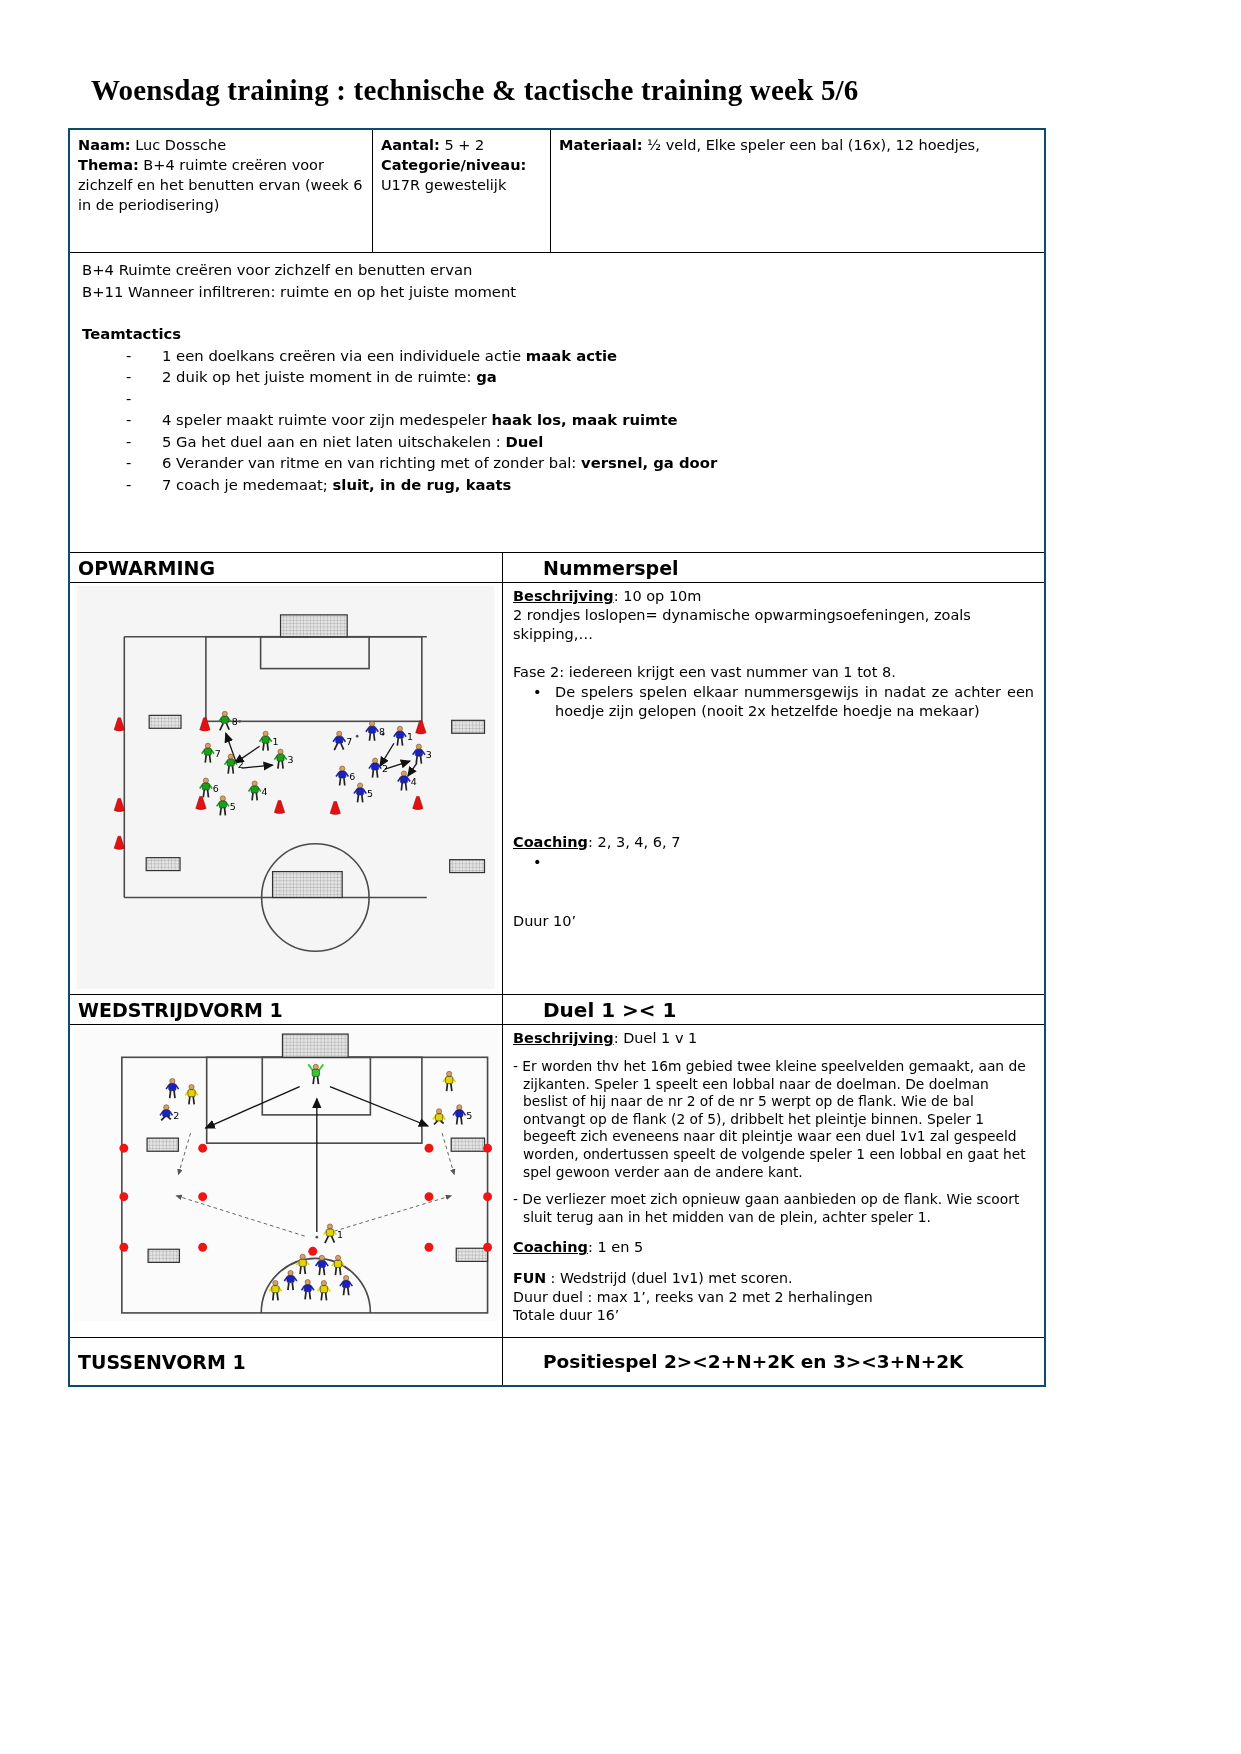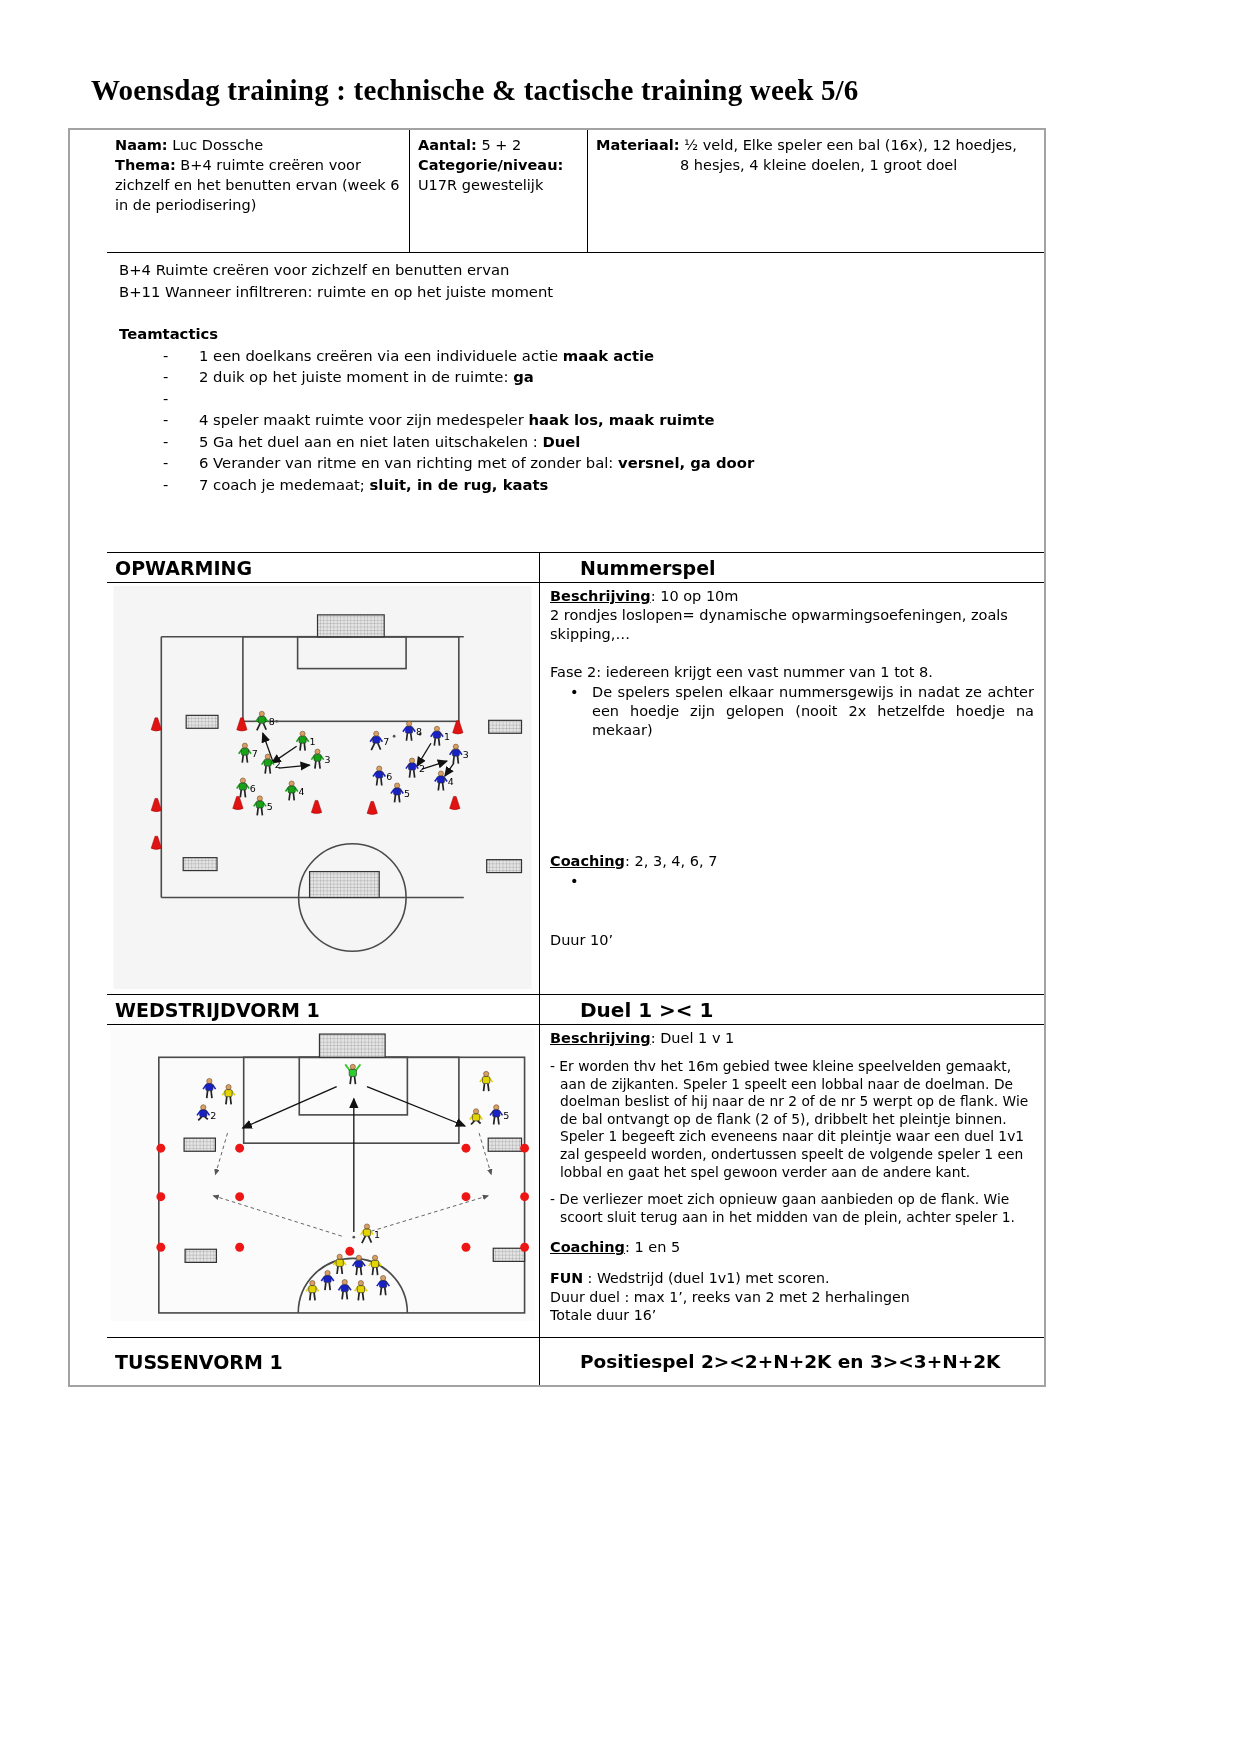--- a/index.html
+++ b/index.html
@@ -1,19 +1,19 @@
 <!DOCTYPE html>
 <html><head>
 <meta charset="utf-8">
 <style>
   html,body{margin:0;padding:0;background:#ffffff;}
   body{width:1241px;height:1754px;font-family:"DejaVu Sans",sans-serif;color:#000;position:relative;}
   .page{position:absolute;left:0;top:0;width:1241px;height:1754px;background:#fff;}
   .title{position:absolute;left:78px;top:74px;font-family:"Liberation Serif",serif;font-size:29px;font-weight:bold;letter-spacing:.2px;margin-left:13px;}
-  .doc{position:absolute;left:68px;top:128px;width:978px;border:2px solid #a3a3a3;box-sizing:border-box;padding-left:37px;}
+  .doc{position:absolute;left:68px;top:128px;width:978px;border:2px solid #0c4a6e;box-sizing:border-box;}
   .row{display:flex;box-sizing:border-box;}
   .row + .row{border-top:1.6px solid #000;}
   .cell{box-sizing:border-box;padding:5px 8px;font-size:14.5px;line-height:20px;}
   .info-row{height:122px;}
   .c1{width:303px;border-right:1.6px solid #000;}
   .c2{width:178px;border-right:1.6px solid #000;}
   .c3{flex:1;}
   .c3 .ind{padding-left:84px;}
   p{margin:0;}
   b.u{text-decoration:underline;}
@@ -56,21 +56,20 @@
         <p><b>Naam:</b> <span>Luc Dossche</span></p>
         <p><b>Thema:</b> <span>B+4 ruimte creëren voor zichzelf en het benutten ervan (week 6 in de periodisering)</span></p>
       </div>
       <div class="cell c2">
         <p><b>Aantal:</b> <span>5 + 2</span></p>
         <p><b>Categorie/niveau:</b></p>
         <p>U17R gewestelijk</p>
       </div>
       <div class="cell c3">
         <p><b>Materiaal:</b> <span>½ veld, Elke speler een bal (16x), 12 hoedjes,</span></p>
-        <p class="ind">8 hesjes, 4 kleine doelen, 1 groot doel</p>
       </div>
     </div>
 
     <div class="row rich">
       <p>B+4 Ruimte creëren voor zichzelf en benutten ervan</p>
       <p>B+11 Wanneer infiltreren: ruimte en op het juiste moment</p>
       <div class="blank"></div>
       <p><b>Teamtactics</b></p>
       <div class="ti">
           <span class="dash">-</span>

